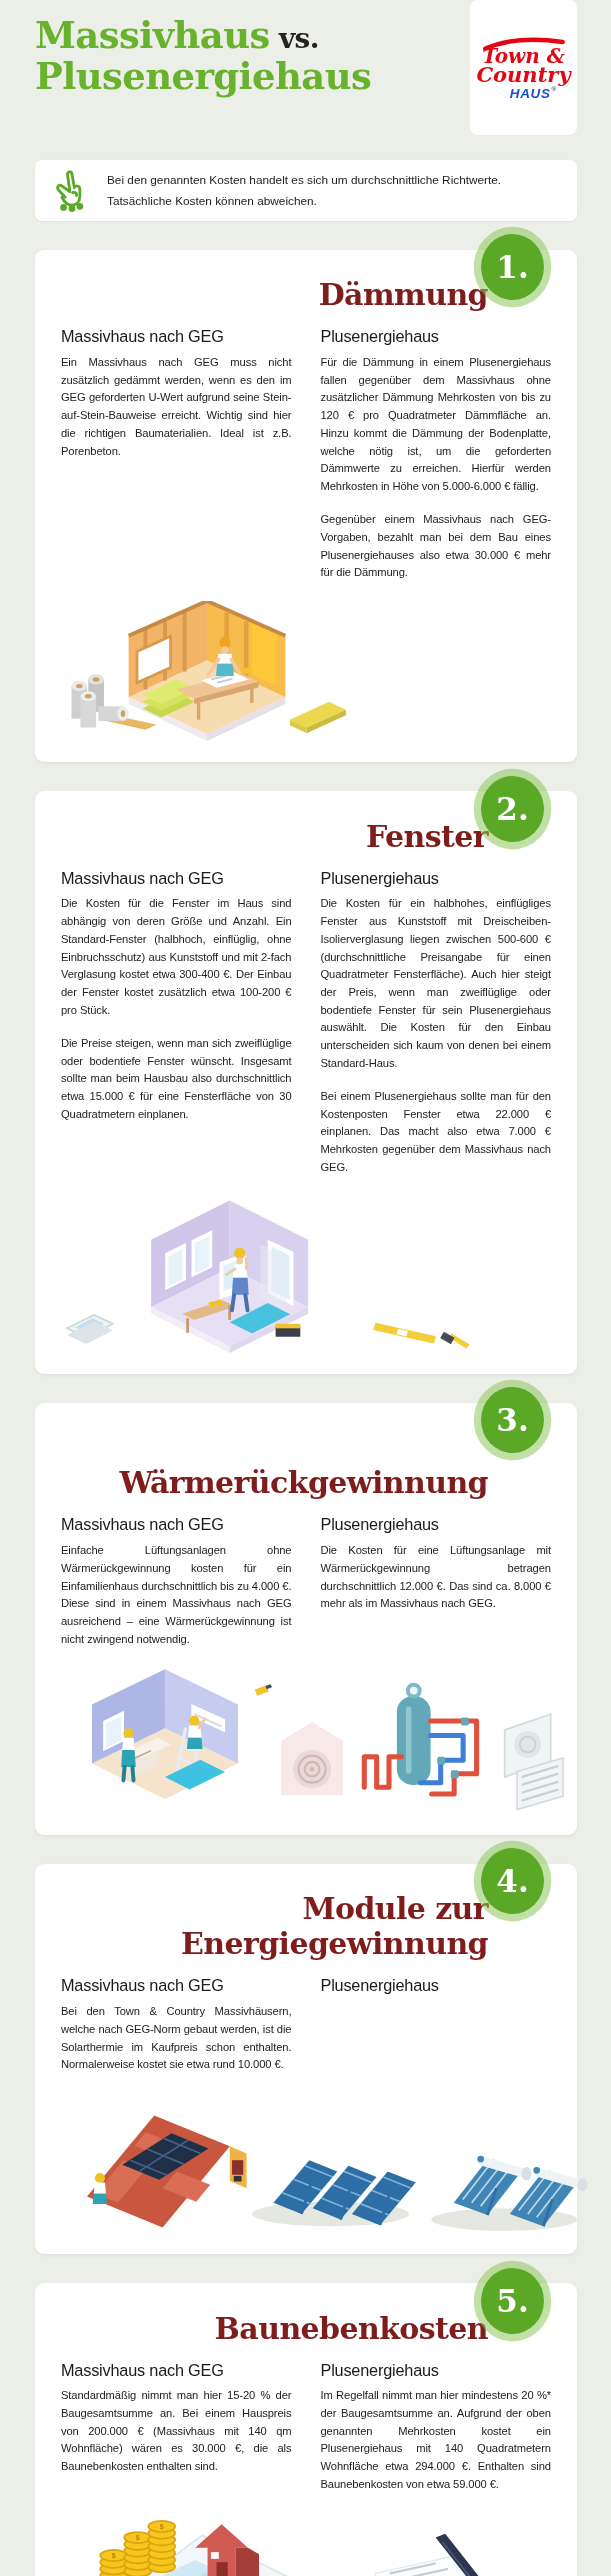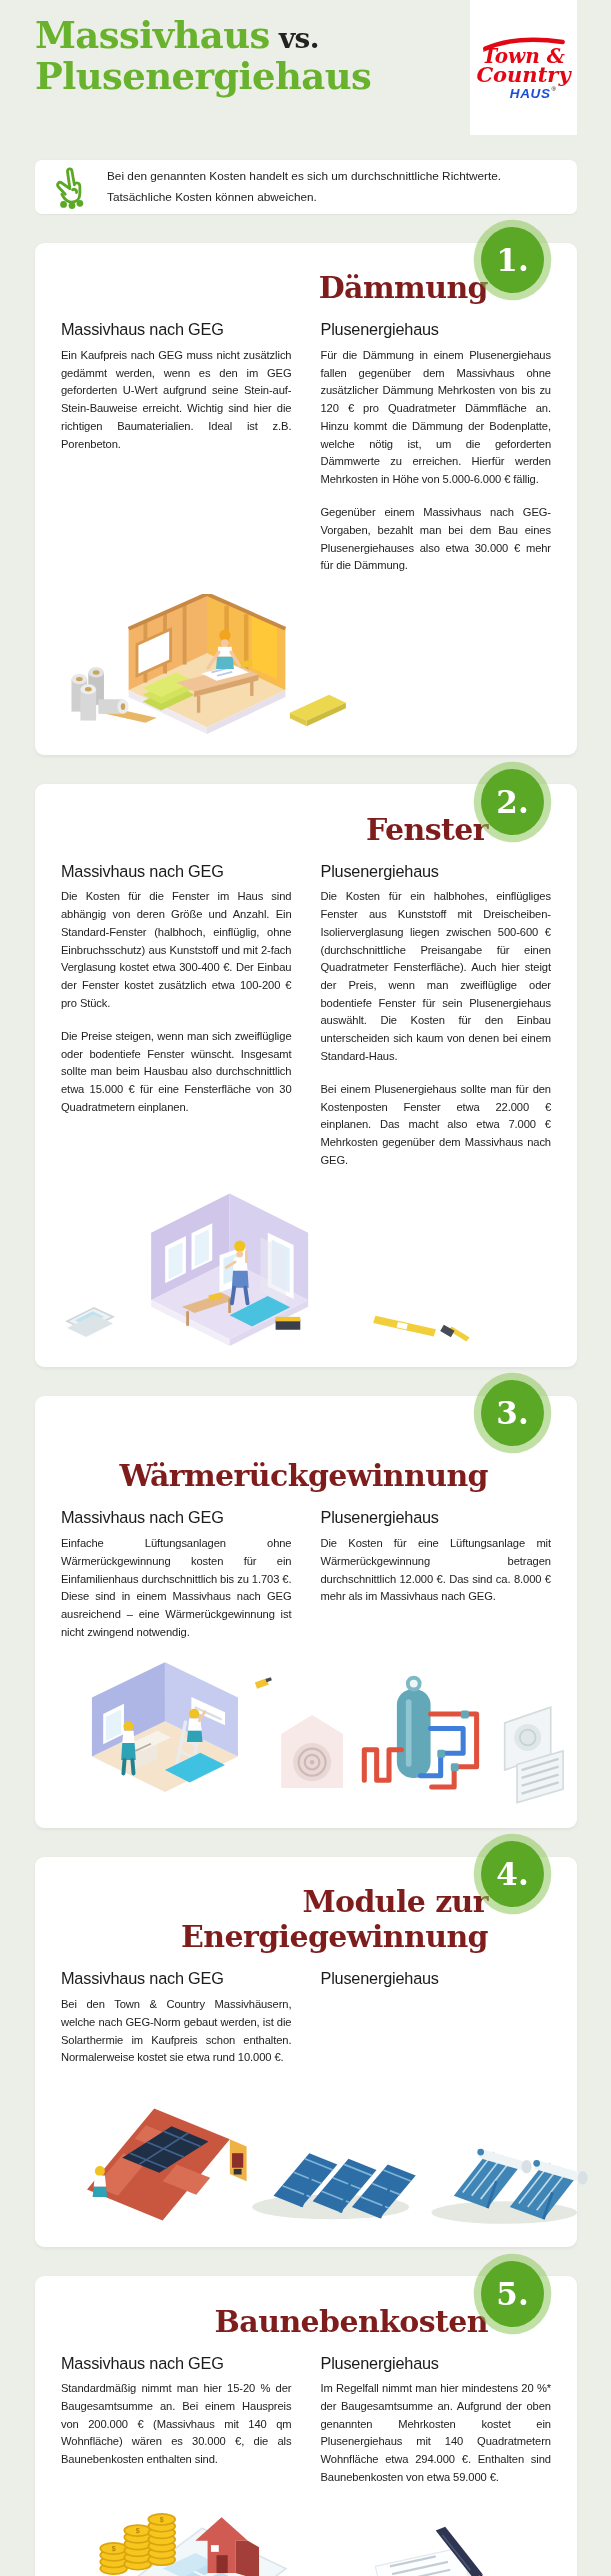--- a/index.html
+++ b/index.html
@@ -10,34 +10,34 @@
     color:#222120;
   }
   .page { position:relative; width:612px; padding-bottom:0; }
 
   
   .header { position:relative; padding:14.6px 35px 0; height:141px; }
   .main-title { font-family:"DejaVu Serif", serif; font-weight:bold; font-size:37px; line-height:1.12; letter-spacing:-0.6px; color:#69b22d; }
   .main-title .vs { color:#232221; font-size:28px; }
   .logo-card {
     position:absolute; top:0; right:35px; width:107px; height:135px;
-    background:#ffffff; display:flex; flex-direction:column; align-items:center; justify-content:center;
+    background:#ffffff; display:flex; flex-direction:column; align-items:center; justify-content:center;border-radius:8px;
   }
   .logo-swoosh { margin-bottom:-4.5px; }
   .logo-script { font-family:"DejaVu Serif", serif; font-style:italic; font-weight:bold; color:#e30613; line-height:0.92; text-align:center; }
   .logo-script .l1 { font-size:20px; display:block; }
   .logo-script .l2 { font-size:21px; display:block; }
   .logo-haus-row { display:flex; align-items:flex-start; margin-left:19px; margin-top:1.1px; }
   .logo-haus { font-family:"Liberation Sans", sans-serif; font-style:italic; font-weight:bold; font-size:13.5px; color:#1d4ed8; letter-spacing:0.6px; }
   .logo-reg { font-size:6.2px; color:#111; margin-left:1.1px; margin-top:-1.1px; }
 
   
   .note {
     margin:19px 35px 0; background:#fff; border-radius:6.7px;
-    display:flex; align-items:center; gap:17px; padding:2px 19px; min-height:54px;
+    display:flex; align-items:center; gap:17px; padding:9px 19px; min-height:54px;
     box-shadow:0 0.6px 1.7px rgba(0,0,0,.05);
   }
   .note-text { font-size:11.8px; line-height:1.75; color:#222; }
 
   
   .card {
     position:relative; margin:29px 35px 0; background:#fff; border-radius:9px;
     padding:25px 26px 21.3px; box-shadow:0 1.1px 3.4px rgba(0,0,0,.05);
   }
   .badge {
@@ -102,21 +102,21 @@
   <div class="card">
     <div class="badge">
         <span>1.</span>
       </div>
     <div class="sec-title">
       <span>Dämmung</span>
     </div>
     <div class="cols">
       <div class="col">
         <h3>Massivhaus nach GEG</h3>
-        <p>Ein Kaufpreis nach GEG muss nicht zusätzlich gedämmt werden, wenn es den im GEG geforderten U-Wert aufgrund seine Stein-auf-Stein-Bauweise erreicht. Wichtig sind hier die richtigen Baumaterialien. Ideal ist z.B. Porenbeton.</p>
+        <p>Ein Massivhaus nach GEG muss nicht zusätzlich gedämmt werden, wenn es den im GEG geforderten U-Wert aufgrund seine Stein-auf-Stein-Bauweise erreicht. Wichtig sind hier die richtigen Baumaterialien. Ideal ist z.B. Porenbeton.</p>
 
       </div>
       <div class="col">
         <h3>Plusenergiehaus</h3>
         <p>Für die Dämmung in einem Plusenergiehaus fallen gegenüber dem Massivhaus ohne zusätzlicher Dämmung Mehrkosten von bis zu 120 € pro Quadratmeter Dämmfläche an. Hinzu kommt die Dämmung der Bodenplatte, welche nötig ist, um die geforderten Dämmwerte zu erreichen. Hierfür werden Mehrkosten in Höhe von 5.000-6.000 € fällig.</p>
         <p>Gegenüber einem Massivhaus nach GEG-Vorgaben, bezahlt man bei dem Bau eines Plusenergiehauses also etwa 30.000 € mehr für die Dämmung.</p>
       </div>
     </div>
     <div class="illus">
       <svg width="292" height="140" viewBox="0 0 520 250">
@@ -252,21 +252,21 @@
     <div class="badge">
         <span>3.</span>
       </div>
     <div class="sec-title">
       <br>
       <span>Wärmerückgewinnung</span>
     </div>
     <div class="cols">
       <div class="col">
         <h3>Massivhaus nach GEG</h3>
-        <p>Einfache Lüftungsanlagen ohne Wärmerückgewinnung kosten für ein Einfamilienhaus durchschnittlich bis zu 1.703 €. Diese sind in einem Massivhaus nach GEG ausreichend – eine Wärmerückgewinnung ist nicht zwingend notwendig.</p>
+        <p>Einfache Lüftungsanlagen ohne Wärmerückgewinnung kosten für ein Einfamilienhaus durchschnittlich bis zu 4.000 €. Diese sind in einem Massivhaus nach GEG ausreichend – eine Wärmerückgewinnung ist nicht zwingend notwendig.</p>
       </div>
       <div class="col">
         <h3>Plusenergiehaus</h3>
         <p>Die Kosten für eine Lüftungsanlage mit Wärmerückgewinnung betragen durchschnittlich 12.000 €. Das sind ca. 8.000 € mehr als im Massivhaus nach GEG.</p>
       </div>
     </div>
     <div class="illus">
       <svg width="528" height="146" viewBox="0 0 940 260">
 
         <polygon points="185,235 55,172 185,109 315,172" fill="#f5e3cb"></polygon>

